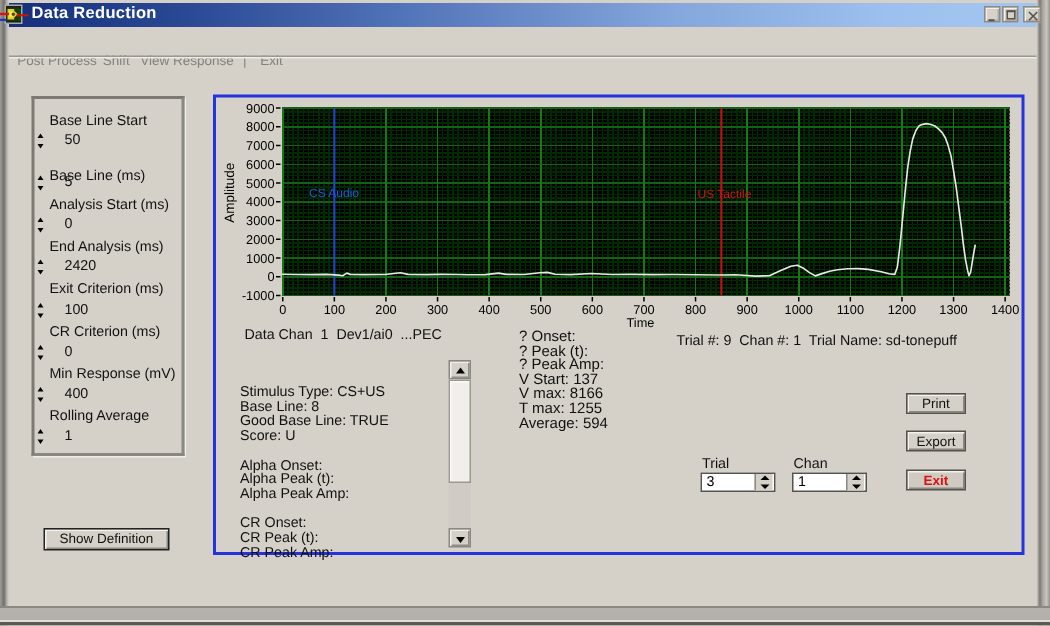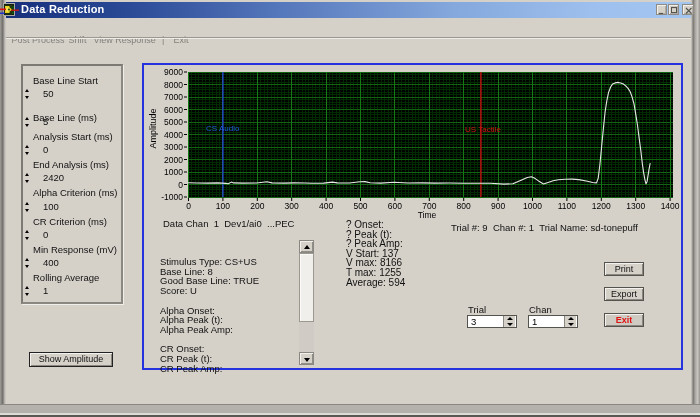--- a/index.html
+++ b/index.html
@@ -111,21 +111,21 @@
     <span class="tri up"></span>
     <span class="tri dn"></span>
   </div>
 <div class="cval" style="top:144.1px">0</div>
 <div class="clab" style="top:159.1px">End Analysis (ms)</div>
 <div class="spin" style="top:171.8px">
     <span class="tri up"></span>
     <span class="tri dn"></span>
   </div>
 <div class="cval" style="top:172.3px">2420</div>
-<div class="clab" style="top:187.3px">Alpha Criterion (ms)</div>
+<div class="clab" style="top:187.3px">Exit Criterion (ms)</div>
 <div class="spin" style="top:200.0px">
     <span class="tri up"></span>
     <span class="tri dn"></span>
   </div>
 <div class="cval" style="top:200.5px">100</div>
 <div class="clab" style="top:215.5px">CR Criterion (ms)</div>
 <div class="spin" style="top:228.2px">
     <span class="tri up"></span>
     <span class="tri dn"></span>
   </div>
@@ -135,21 +135,21 @@
     <span class="tri up"></span>
     <span class="tri dn"></span>
   </div>
 <div class="cval" style="top:256.9px">400</div>
 <div class="clab" style="top:271.9px">Rolling Average</div>
 <div class="spin" style="top:284.6px">
     <span class="tri up"></span>
     <span class="tri dn"></span>
   </div>
 <div class="cval" style="top:285.1px">1</div>
-<div class="btn" style="left:29px;top:352px;width:84px;height:15px;line-height:13px;border-color:#222">Show Amplitude</div>
+<div class="btn" style="left:29px;top:352px;width:84px;height:15px;line-height:13px;border-color:#222">Show Definition</div>
 
 <div class="abs bluep"></div>
 <svg class="chart" width="541" height="168" viewBox="145 63 541 168">
 <rect x="188" y="72" width="485" height="125" fill="#000"></rect>
 <g shape-rendering="crispEdges">
 <line x1="191.94" y1="72" x2="191.94" y2="197" stroke="#002b00" stroke-width="1"></line>
 <line x1="195.38" y1="72" x2="195.38" y2="197" stroke="#002b00" stroke-width="1"></line>
 <line x1="198.82" y1="72" x2="198.82" y2="197" stroke="#002b00" stroke-width="1"></line>
 <line x1="202.26" y1="72" x2="202.26" y2="197" stroke="#002b00" stroke-width="1"></line>
 <line x1="205.70" y1="72" x2="205.70" y2="197" stroke="#002b00" stroke-width="1"></line>

